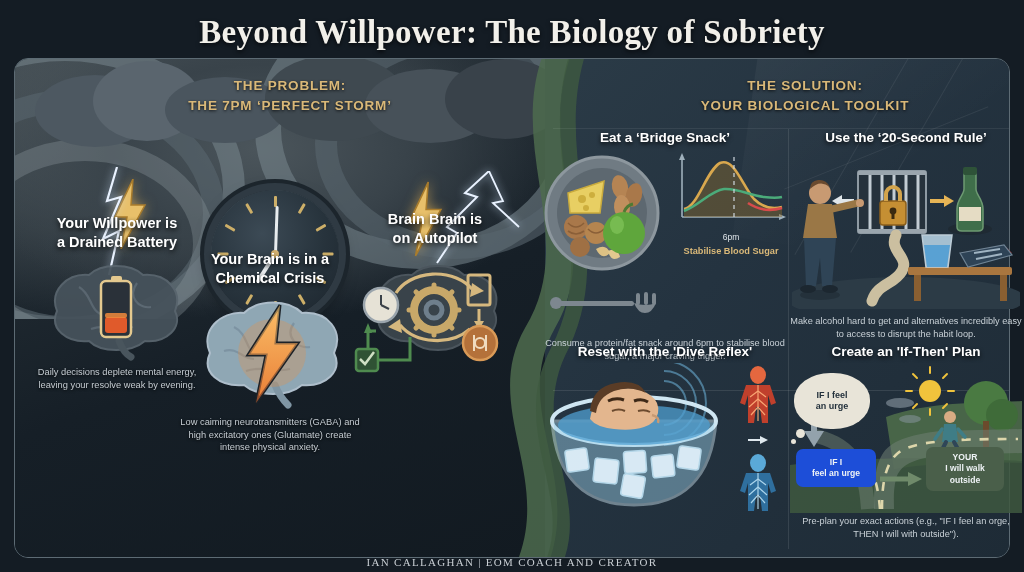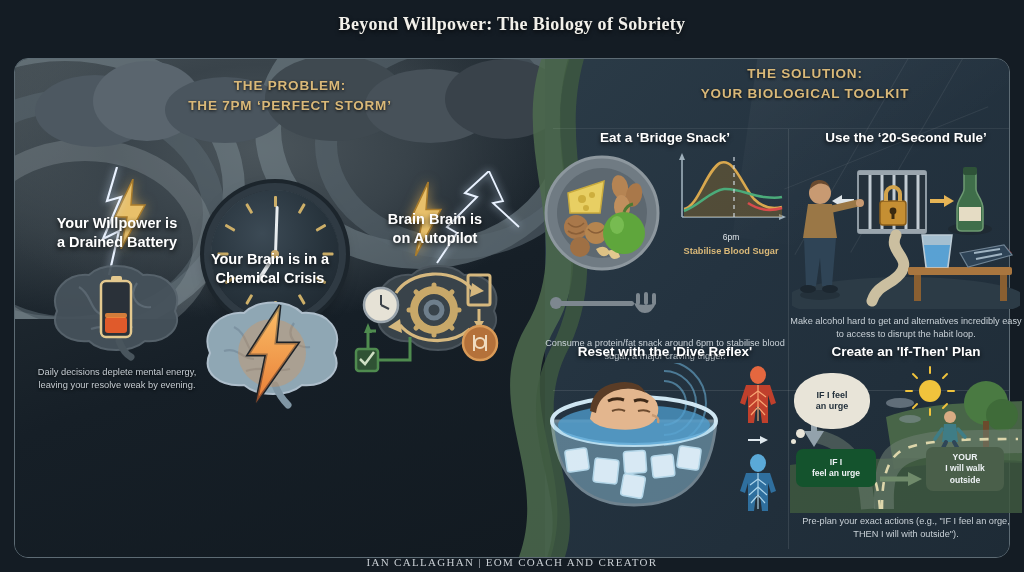--- a/index.html
+++ b/index.html
@@ -9,21 +9,21 @@
     font-family:"Liberation Sans", sans-serif;
     position:relative;
   }
 
   
   .page-title{
     position:absolute; top:14px; left:0; width:1024px;
     text-align:center;
     font-family:"Liberation Serif", serif;
     font-weight:bold;
-    font-size:18px;
+    font-size:33px;
     letter-spacing:.3px;
     color:#f2f0ea;
     text-shadow:0 2px 4px rgba(0,0,0,.7);
   }
 
   
   .frame{
     position:absolute; left:14px; top:58px; width:996px; height:500px;
     border:1px solid #5d6b74;
     border-radius:14px;
@@ -95,21 +95,21 @@
     position:absolute;
     text-align:center;
     font-weight:bold;
     font-size:13.5px;
     letter-spacing:.8px;
     line-height:1.45;
     color:#d9b878;
     text-shadow:0 1px 3px rgba(0,0,0,.8);
   }
   #sec-problem{ left:150px; top:76px; width:280px; }
-  #sec-solution{ left:660px; top:64px; width:290px; }
+  #sec-solution{ left:660px; top:76px; width:290px; }
 
   
   .pcard{position:absolute;text-align:center;}
   .pcard .ttl{
     font-weight:bold;font-size:14.5px;line-height:1.28;color:#ffffff;
     text-shadow:0 2px 5px rgba(0,0,0,.9);
   }
   .pcard .cap{
     font-size:9.3px;line-height:1.35;color:#c5ccd2;
     text-shadow:0 1px 3px rgba(0,0,0,.9);
@@ -148,21 +148,21 @@
   .bubble{
     position:absolute;background:#e8e4d8;color:#23313c;border-radius:48%;
     font-weight:bold;font-size:9px;line-height:1.25;
     display:flex;align-items:center;justify-content:center;text-align:center;
   }
   .boxlab{
     position:absolute;border-radius:7px;font-weight:bold;font-size:8.6px;
     line-height:1.3;display:flex;align-items:center;justify-content:center;
     text-align:center;color:#eef2f5;
   }
-  .boxlab.if{background:#14532d;}
+  .boxlab.if{background:#1d4ed8;}
   .boxlab.then{background:#4a5f4a;}
 </style>
 </head>
 <body>
 
 <div class="page-title">Beyond Willpower: The Biology of Sobriety</div>
 
 <div class="frame">
 
   <div class="half-left">
@@ -291,20 +291,21 @@
       <polygon points="100,12 68,62 86,62 76,110 118,50 96,50" fill="#f2a04a" stroke="#1c2228" stroke-width="3"></polygon>
       <polygon points="100,12 68,62 86,62 76,110 118,50 96,50" fill="url(#g1)" opacity=".6"></polygon>
       <defs>
           <linearGradient id="g1" x1="0" y1="0" x2="0" y2="1">
         <stop offset="0" stop-color="#ffd27a"></stop>
             <stop offset="1" stop-color="#e4672a"></stop>
       </linearGradient>
         </defs>
     </svg>
   </div>
+  <div class="cap">Low caiming neurotransmitters (GABA) and high excitatory ones (Glutamate) create intense physical anxiety.</div>
 </div>
 
 <div class="pcard" id="p-auto">
   <div class="ttl">
     <div>Brain Brain is</div>
     <div>on Autopilot</div>
   </div>
   <div class="brain-wrap" style="width:178px;height:120px;">
     <svg width="178" height="120" viewBox="0 0 178 120">
       <path d="M34,58 C26,38 44,20 66,22 C78,10 106,10 118,22 C142,20 156,38 148,58 C156,74 140,90 118,88 C106,100 78,100 66,88 C44,90 27,76 34,58 Z" fill="#39434a" stroke="#4b555d" stroke-width="2"></path>

